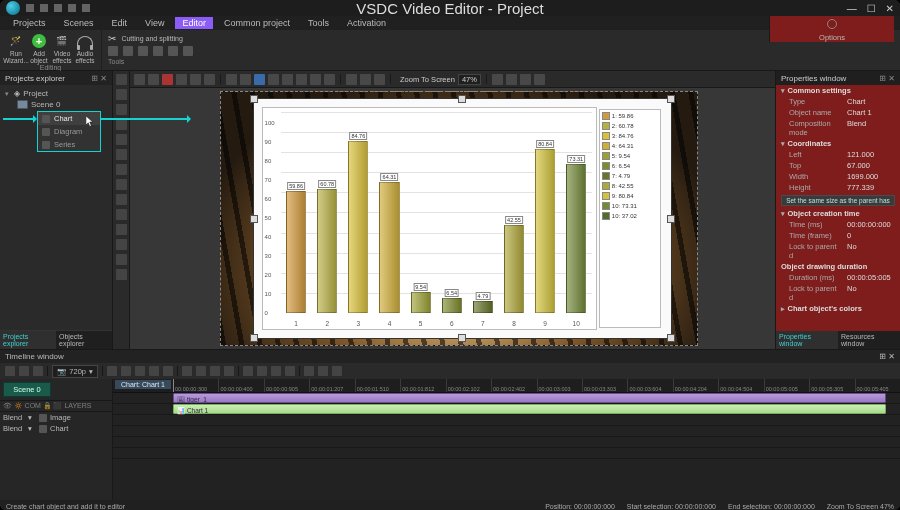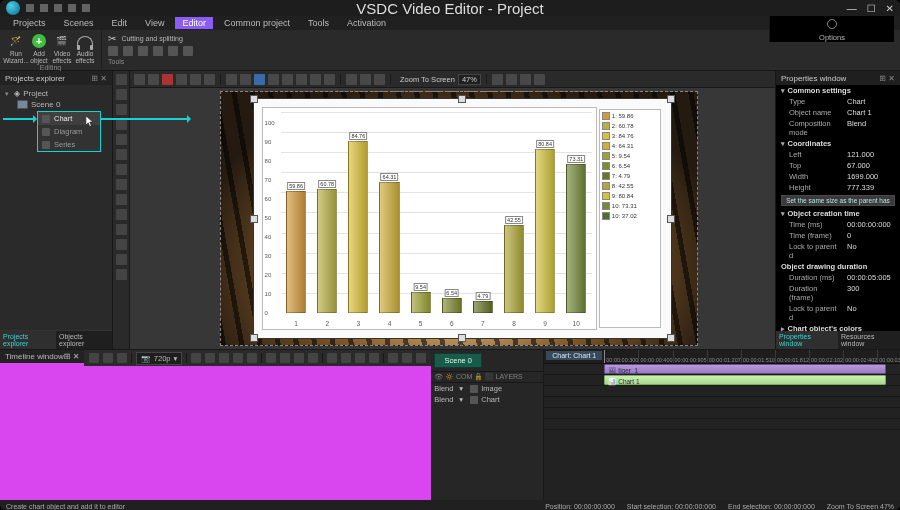--- a/index.html
+++ b/index.html
@@ -92,31 +92,31 @@
 .callout{position:absolute;z-index:40;border:1.5px solid #16d3d3;background:#323232}
 .callout.menu{top:111px;left:37px;width:62px}
 .callout .mi{display:flex;align-items:center;gap:4px;padding:2px 4px;font-size:7.5px;color:#999}
 .callout .mi.active{background:#3f3f3f;color:#e8e8e8}
 .callout .mi .ic{width:8px;height:8px;background:#555;border-radius:1px}
 .arrow{position:absolute;height:2px;background:#16d3d3;z-index:39}
 .arrow::after{content:"";position:absolute;right:-5px;top:-3px;border:4px solid transparent;border-left-color:#16d3d3}
 .arrow.a1{top:118px;left:3px;width:33px}
 .arrow.a2{top:118px;left:100px;width:90px}
 
-.right{width:124px;background:#000000;border-left:1px solid #181818;display:flex;flex-direction:column;font-size:7.5px}
+.right{width:124px;background:#7f1d1d;border-left:1px solid #181818;display:flex;flex-direction:column;font-size:7.5px}
 .right .panel-header{background:#1f1f1f}
 .prop{display:flex;padding:1px 5px;gap:8px}
 .prop .k{width:58px;color:#aaa}
 .prop .v{flex:1;color:#ddd;overflow:hidden;text-overflow:ellipsis;white-space:nowrap}
 .prop.indent .k{padding-left:8px;width:50px}
 .grp{padding:1px 5px;color:#ddd;font-weight:bold;display:flex;align-items:center;gap:3px}
 .grp .caret{font-size:7px;color:#aaa}
 .fullbtn{margin:2px 5px;text-align:center;padding:1px 0;background:#3a3a3a;border:1px solid #4a4a4a;font-size:6.5px;color:#b8e0e0}
 
-.timeline{height:150px;background:#d946ef;border-top:1px solid #181818;display:flex;}
+.timeline{height:150px;background:#c4b5fd;border-top:1px solid #181818;display:flex;flex-direction:column}
 .timeline .thead{height:13px;background:#222;display:flex;align-items:center;padding:0 5px;font-size:8px;justify-content:space-between}
 .timeline .tctrl{height:16px;background:#2a2a2a;display:flex;align-items:center;padding:0 5px;gap:4px}
 .timeline .tctrl .tc{width:10px;height:10px;background:#444;border-radius:1px}
 .timeline .tctrl .sep{width:1px;height:10px;background:#171717}
 .timeline .tctrl .combo{font-size:7.5px;background:#1e1e1e;padding:1px 4px;border:1px solid #444;display:flex;align-items:center;gap:3px}
 .timeline .body{flex:1;display:flex}
 .tl-left{width:112px;background:#262626;border-right:1px solid #181818;display:flex;flex-direction:column}
 .tl-left .scene-btn{margin:3px;padding:2px 4px;background:#1a5a4a;border:1px solid #0e3a30;color:#d0ffe8;font-size:7.5px;width:38px;text-align:center}
 .tl-left .colhdr{display:flex;padding:1px 3px;font-size:7px;border-top:1px solid #181818;border-bottom:1px solid #181818;gap:2px}
 .tl-left .colhdr span{opacity:.6}
@@ -468,24 +468,20 @@
             <span class="v">No</span>
           </div>
         <div class="grp">
             <span>Object drawing duration</span>
           </div>
         <div class="prop indent">
             <span class="k">Duration (ms)</span>
             <span class="v">00:00:05:005</span>
           </div>
         <div class="prop indent">
-            <span class="k">Duration (frame)</span>
-            <span class="v">300</span>
-          </div>
-        <div class="prop indent">
             <span class="k">Lock to parent d</span>
             <span class="v">No</span>
           </div>
         <div class="grp">
             <span class="caret">▸</span>
             <span>Chart object's colors</span>
           </div>
 
       </div>
       <div class="right-tabs">

